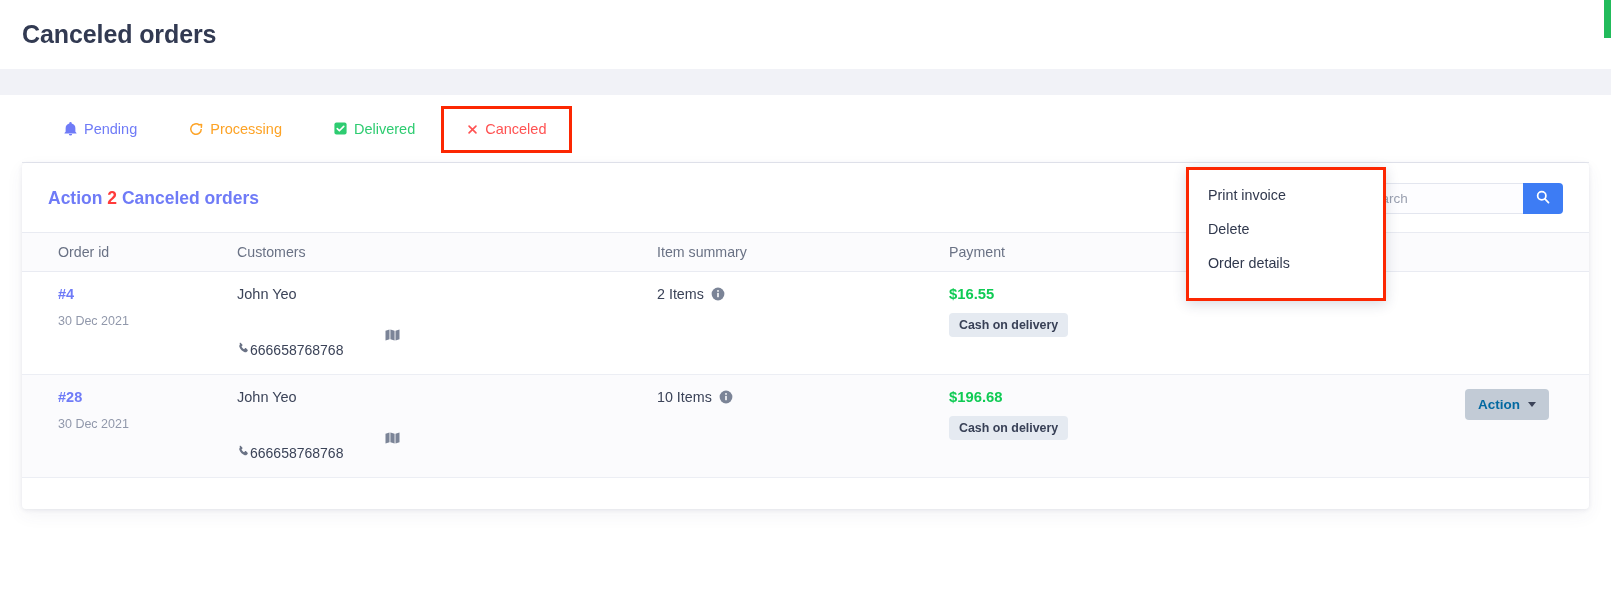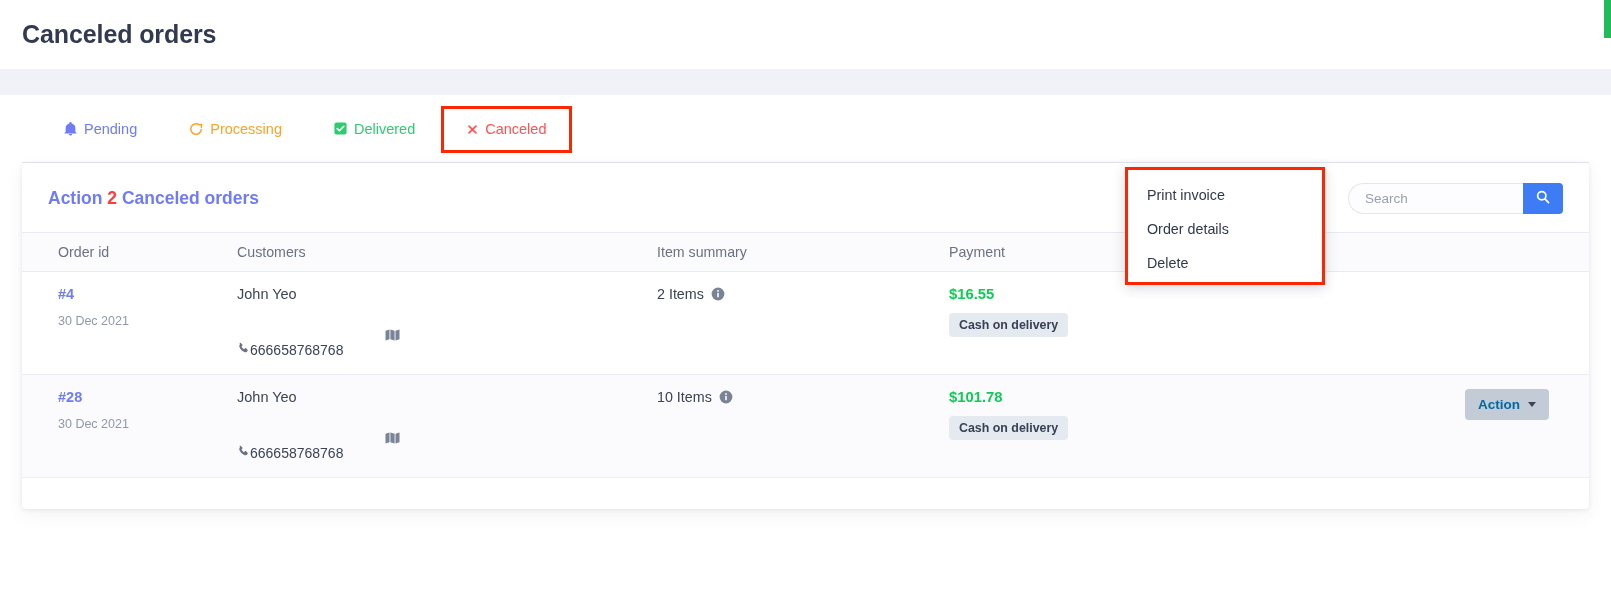--- a/index.html
+++ b/index.html
@@ -255,27 +255,27 @@
   .caret {
     width: 0; height: 0;
     border-left: 4.5px solid transparent;
     border-right: 4.5px solid transparent;
     border-top: 5px solid #3b4358;
   }
 
   
   .dropdown-menu {
     position: absolute;
-    left: 1103px;
+    left: 1164px;
     top: 4px;
     width: 200px;
     background: #ffffff;
     border: 3px solid #fc2702;
     box-shadow: 0 3px 12px rgba(40,50,90,.18);
-    padding: 8px 0 2px 0;
+    padding: 8px 0 18px 0;
     z-index: 40;
   }
   .dropdown-item {
     display: block;
     width: 100%;
     text-align: left;
     padding: 9px 19px;
     font-size: 14.3px;
     color: #30384d;
     background: transparent;
@@ -474,38 +474,38 @@
               <span class="info-icon">
                 <svg width="14" height="14" viewBox="0 0 16 16">
                   <circle cx="8" cy="8" r="7.3" fill="#7b8497"></circle>
                   <rect x="7.1" y="6.6" width="1.8" height="5.2" rx="0.7" fill="#ffffff"></rect>
                   <circle cx="8" cy="4.5" r="1.05" fill="#ffffff"></circle>
                 </svg>
               </span>
             </div>
           </td>
           <td>
-            <div class="amount">$101.78</div>
+            <div class="amount">$196.68</div>
             <div class="pay-badge">Cash on delivery</div>
           </td>
           <td class="action-cell">
             <button class="action-btn">
               <span>Action</span>
               <span class="caret"></span>
             </button>
           </td>
         </tr>
 
       </tbody>
     </table>
 
     <div class="dropdown-menu">
       <button class="dropdown-item">Print invoice</button>
+      <button class="dropdown-item">Delete</button>
       <button class="dropdown-item">Order details</button>
-      <button class="dropdown-item">Delete</button>
     </div>
 
   </div>
 </div>
 
 <div class="page-scrollbar">
   <div class="page-scrollbar-thumb"></div>
 </div>
 
 </body></html>

